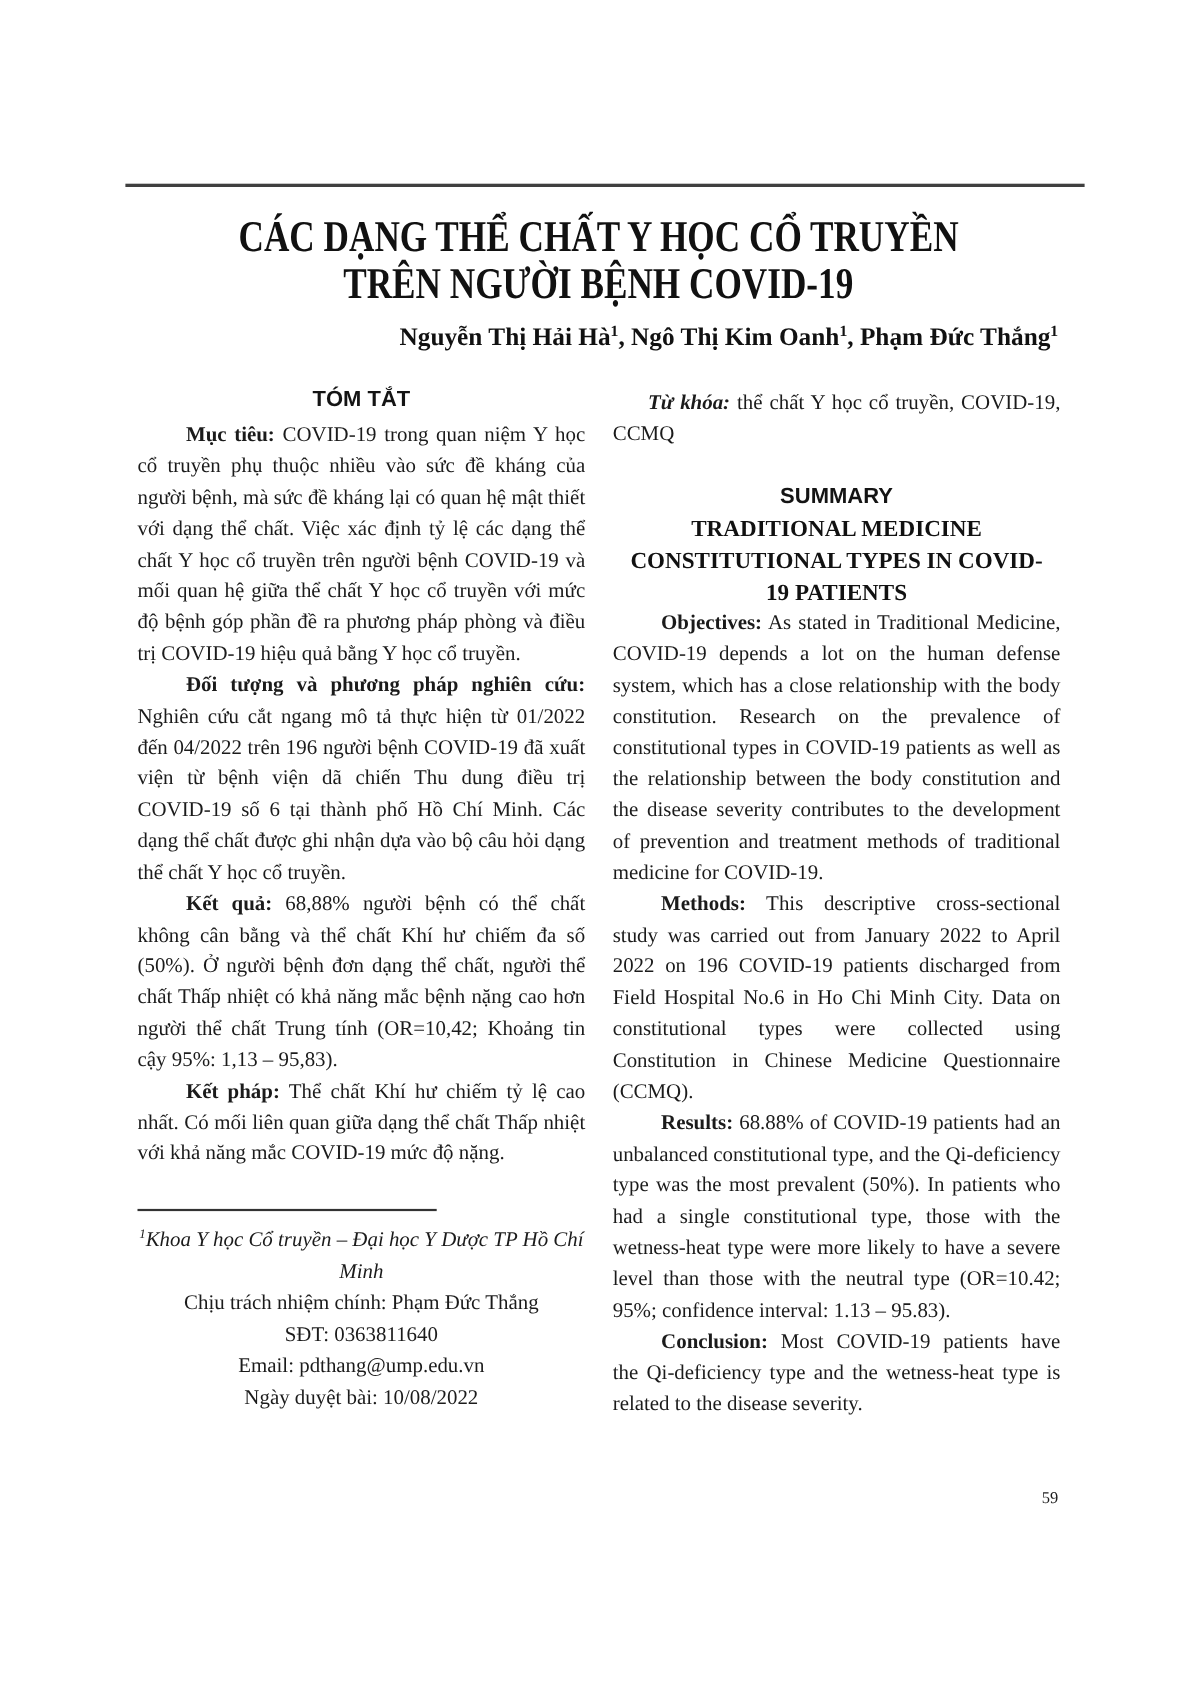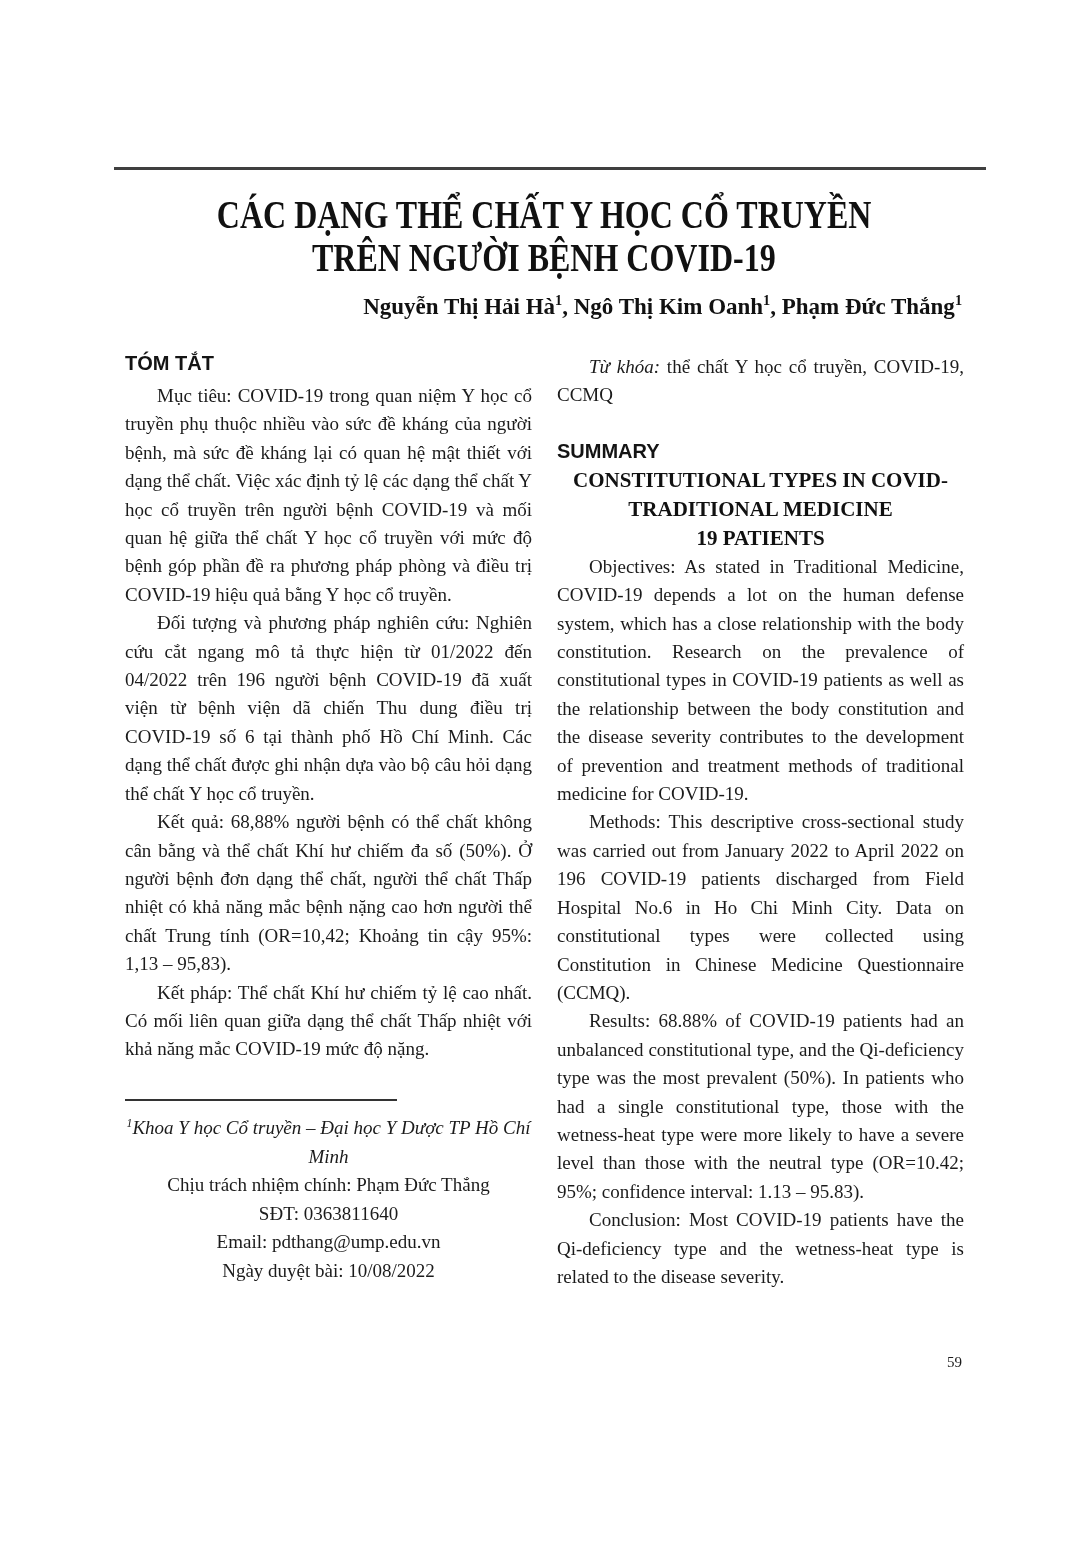--- a/index.html
+++ b/index.html
@@ -90,29 +90,29 @@
     text-align: justify;
   }
   .col-left  { left: 125px; }
   .col-right { left: 557px; }
 
   .section-heading {
     font-family: "Liberation Sans", sans-serif;
     font-weight: bold;
     font-size: 20px;
     line-height: 29px;
-    text-align: left;
+    text-align: center;
     color: #141414;
   }
   .body-par {
     margin: 0;
     text-indent: 32px;
   }
-  .par-label { font-weight: normal; }
-  .kw-label  { font-weight: normal; font-style: italic; margin-top: 44px; }
+  .par-label { font-weight: bold; margin-left: 12px; }
+  .kw-label  { font-weight: bold; font-style: italic; margin-top: 44px; }
 
   .gap-line { height: 27px; }
   .gap-small { height: 4px; }
 
   .summary-title {
     font-weight: bold;
     font-size: 21px;
     line-height: 29px;
     text-align: center;
     color: #111;
@@ -171,22 +171,22 @@
     <p class="body-par"><b class="par-label">Kết quả:</b><span> 68,88% người bệnh có thể chất không cân bằng và thể chất Khí hư chiếm đa số (50%). Ở người bệnh đơn dạng thể chất, người thể chất Thấp nhiệt có khả năng mắc bệnh nặng cao hơn người thể chất Trung tính (OR=10,42; Khoảng tin cậy 95%: 1,13 – 95,83).</span></p>
     <p class="body-par"><b class="par-label">Kết pháp:</b><span> Thể chất Khí hư chiếm tỷ lệ cao nhất. Có mối liên quan giữa dạng thể chất Thấp nhiệt với khả năng mắc COVID-19 mức độ nặng.</span></p>
   </div>
 
   <div class="col col-right">
     <div class="gap-small"></div>
     <p class="body-par"><b class="kw-label">Từ khóa:</b><span> thể chất Y học cổ truyền, COVID-19, CCMQ</span></p>
     <div class="gap-line"></div>
     <div class="section-heading">SUMMARY</div>
     <div class="summary-title">
+      <div>TRADITIONAL MEDICINE</div>
       <div>CONSTITUTIONAL TYPES IN COVID-</div>
-      <div>TRADITIONAL MEDICINE</div>
       <div>19 PATIENTS</div>
     </div>
     <p class="body-par"><b class="par-label">Objectives:</b><span> As stated in Traditional Medicine, COVID-19 depends a lot on the human defense system, which has a close relationship with the body constitution. Research on the prevalence of constitutional types in COVID-19 patients as well as the relationship between the body constitution and the disease severity contributes to the development of prevention and treatment methods of traditional medicine for COVID-19.</span></p>
     <p class="body-par"><b class="par-label">Methods:</b><span> This descriptive cross-sectional study was carried out from January 2022 to April 2022 on 196 COVID-19 patients discharged from Field Hospital No.6 in Ho Chi Minh City. Data on constitutional types were collected using Constitution in Chinese Medicine Questionnaire (CCMQ).</span></p>
     <p class="body-par"><b class="par-label">Results:</b><span> 68.88% of COVID-19 patients had an unbalanced constitutional type, and the Qi-deficiency type was the most prevalent (50%). In patients who had a single constitutional type, those with the wetness-heat type were more likely to have a severe level than those with the neutral type (OR=10.42; 95%; confidence interval: 1.13 – 95.83).</span></p>
     <p class="body-par"><b class="par-label">Conclusion:</b><span> Most COVID-19 patients have the Qi-deficiency type and the wetness-heat type is related to the disease severity.</span></p>
   </div>
 
   <div class="footnote">
     <div class="footnote-rule"></div>

